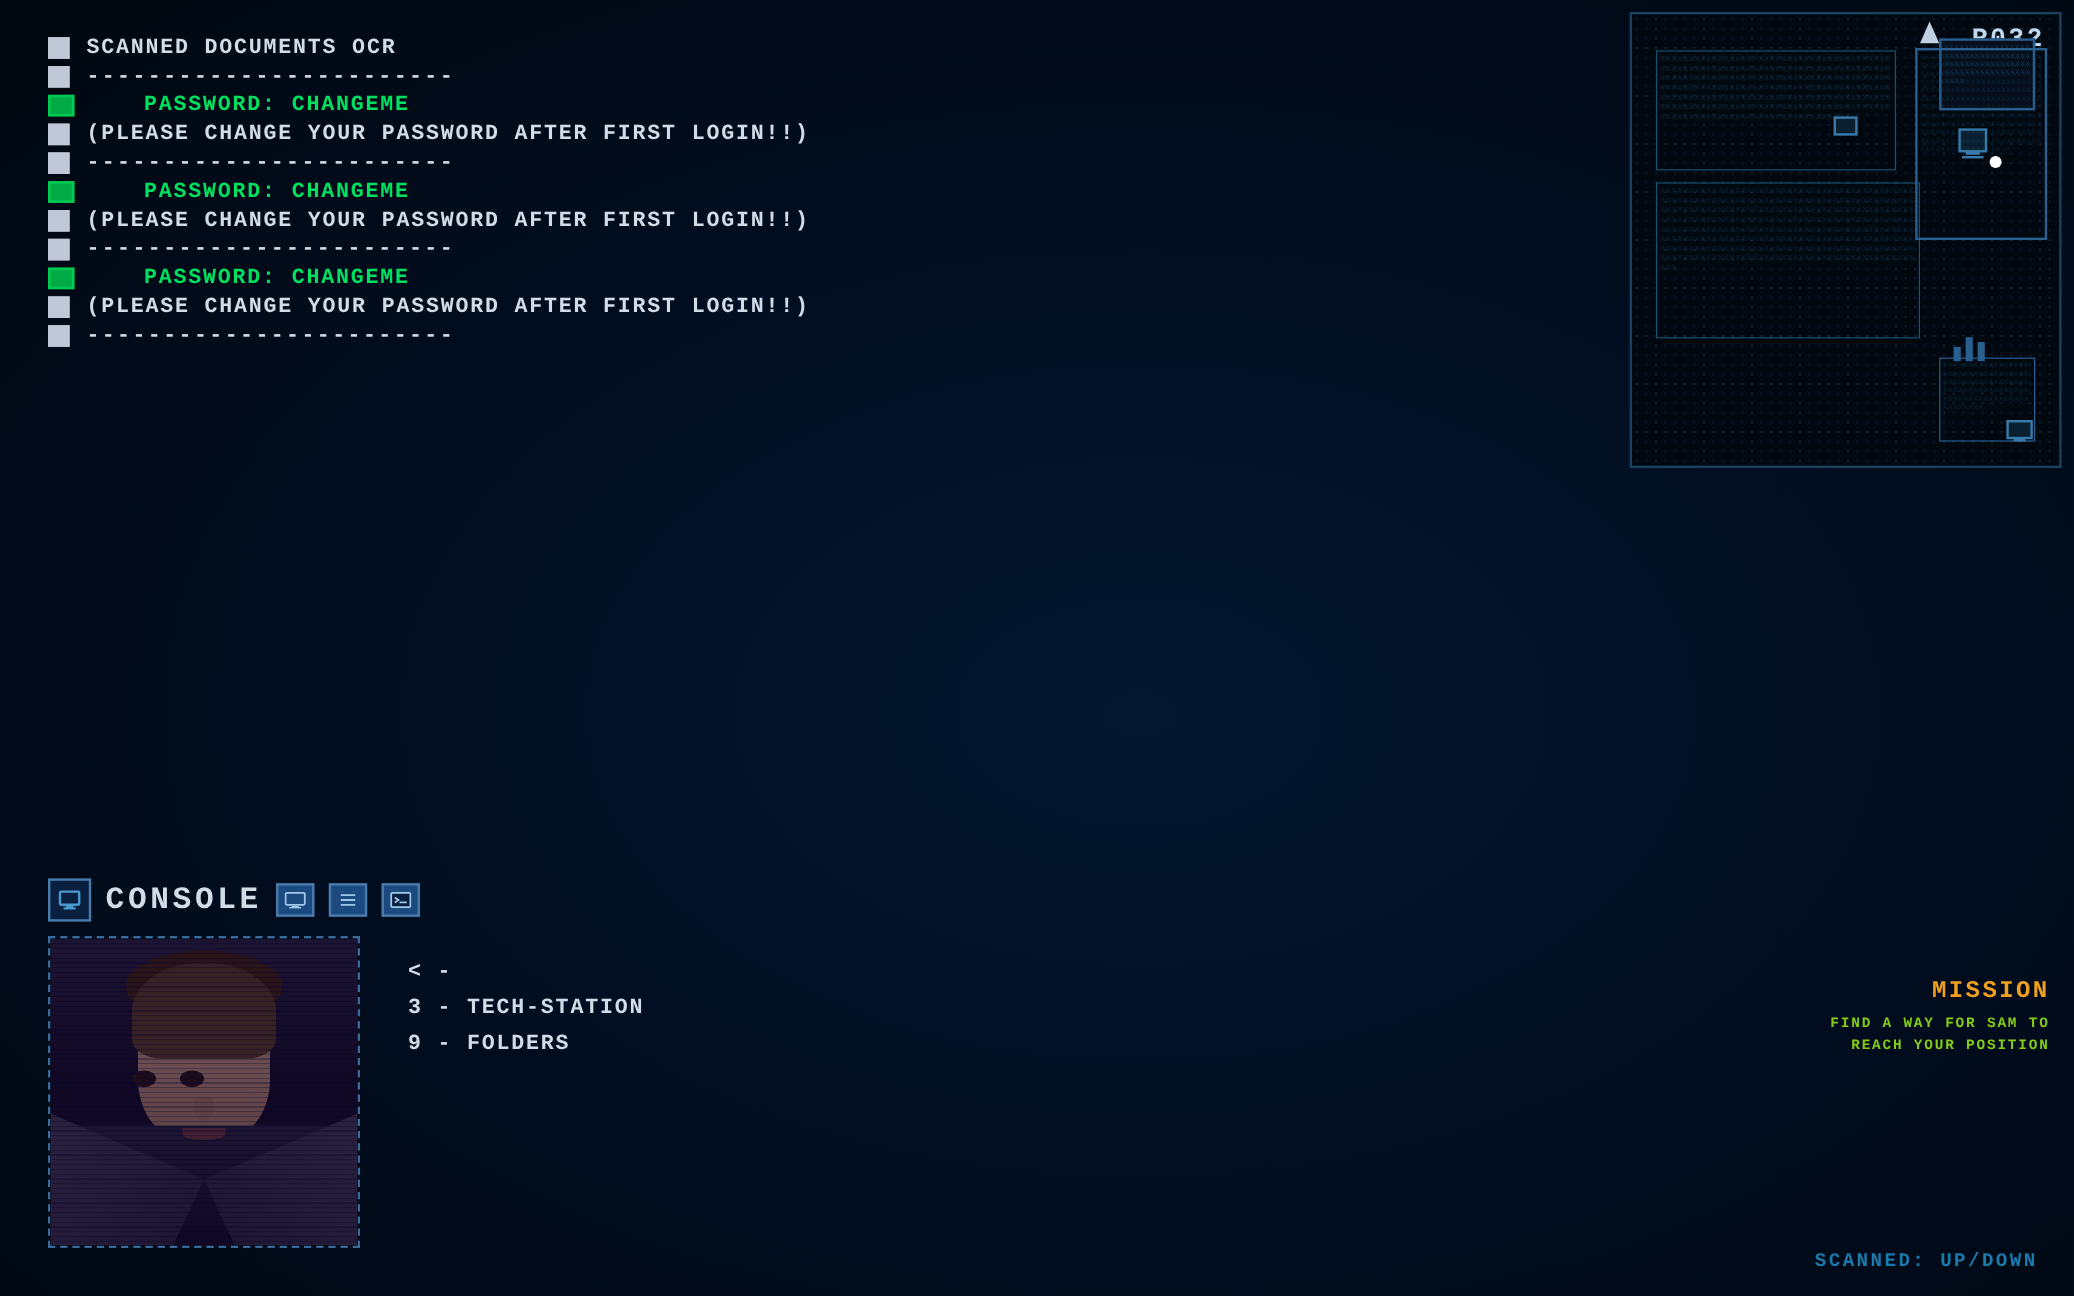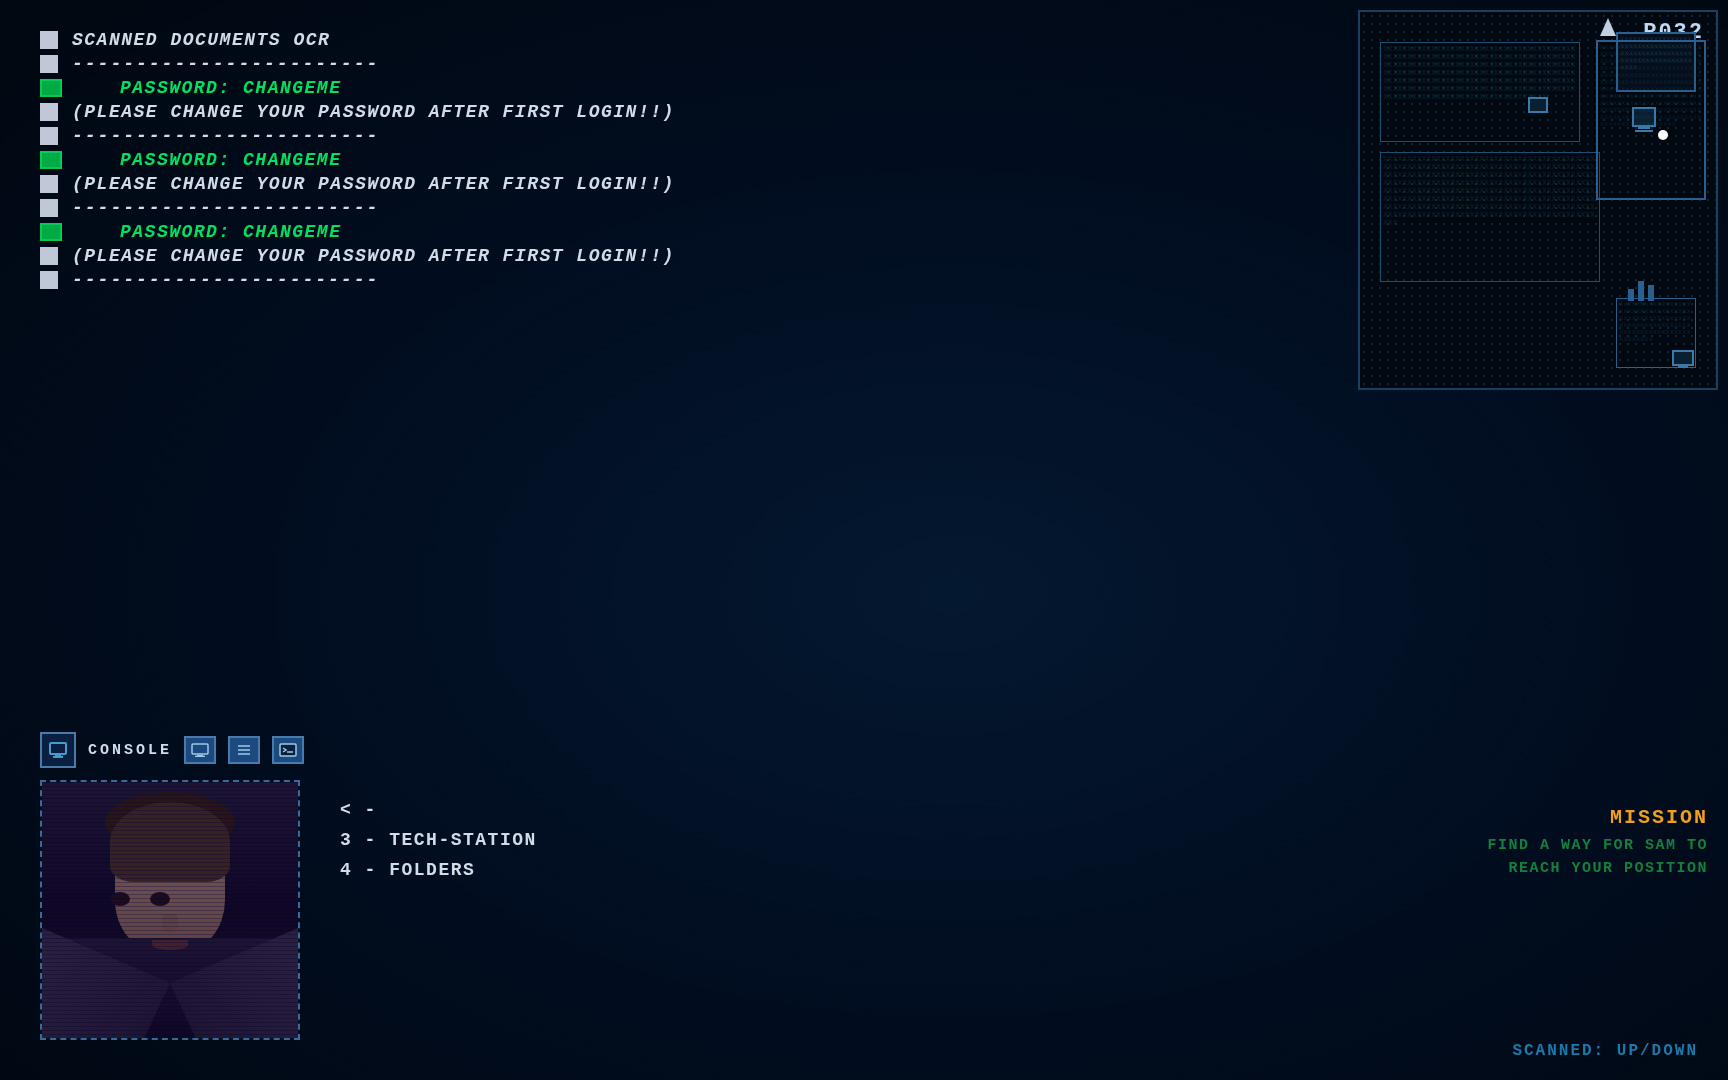--- a/index.html
+++ b/index.html
@@ -23,21 +23,20 @@
       z-index: 0;
     }
 
     #main-content {
       position: absolute;
       top: 0; left: 0;
       width: 1080px;
       height: 100%;
       padding: 30px 40px;
       z-index: 1;
-      font-style: italic;
     }
 
     
     .doc-line {
       display: flex;
       align-items: center;
       margin-bottom: 4px;
       font-size: 18px;
       letter-spacing: 1.5px;
       font-weight: bold;
@@ -98,21 +97,21 @@
       height: 36px;
       border: 2px solid #4a7aaa;
       display: flex;
       align-items: center;
       justify-content: center;
       background: #0a2040;
     }
 
     .console-title {
       color: #d0dce8;
-      font-size: 15px;
+      font-size: 26px;
       font-weight: bold;
       letter-spacing: 3px;
     }
 
     .console-btn {
       display: inline-flex;
       align-items: center;
       justify-content: center;
       width: 32px;
       height: 28px;
@@ -367,22 +366,22 @@
 
     .mission-title {
       color: #f0a020;
       font-size: 20px;
       font-weight: bold;
       letter-spacing: 2px;
       margin-bottom: 6px;
     }
 
     .mission-text {
-      color: #15803d;
-      font-size: 15px;
+      color: #84cc16;
+      font-size: 12px;
       font-weight: bold;
       letter-spacing: 1.5px;
       line-height: 1.5;
     }
 
     
     #scroll-hint {
       position: absolute;
       bottom: 20px;
       right: 30px;
@@ -529,21 +528,21 @@
       <div class="portrait-jacket-right"></div>
 
       <div class="portrait-purple-tint"></div>
 
       <div class="portrait-scanlines"></div>
     </div>
 
     <div id="console-menu">
       <div class="console-menu-line prompt">&lt; -</div>
       <div class="console-menu-line">3 - TECH-STATION</div>
-      <div class="console-menu-line">4 - FOLDERS</div>
+      <div class="console-menu-line">9 - FOLDERS</div>
     </div>
   </div>
 </div>
 
 <div id="right-panel">
   <div id="minimap">
 
     <div class="map-dots"></div>
 
     <div style="position:absolute;top:6px;right:100px;z-index:10;">

